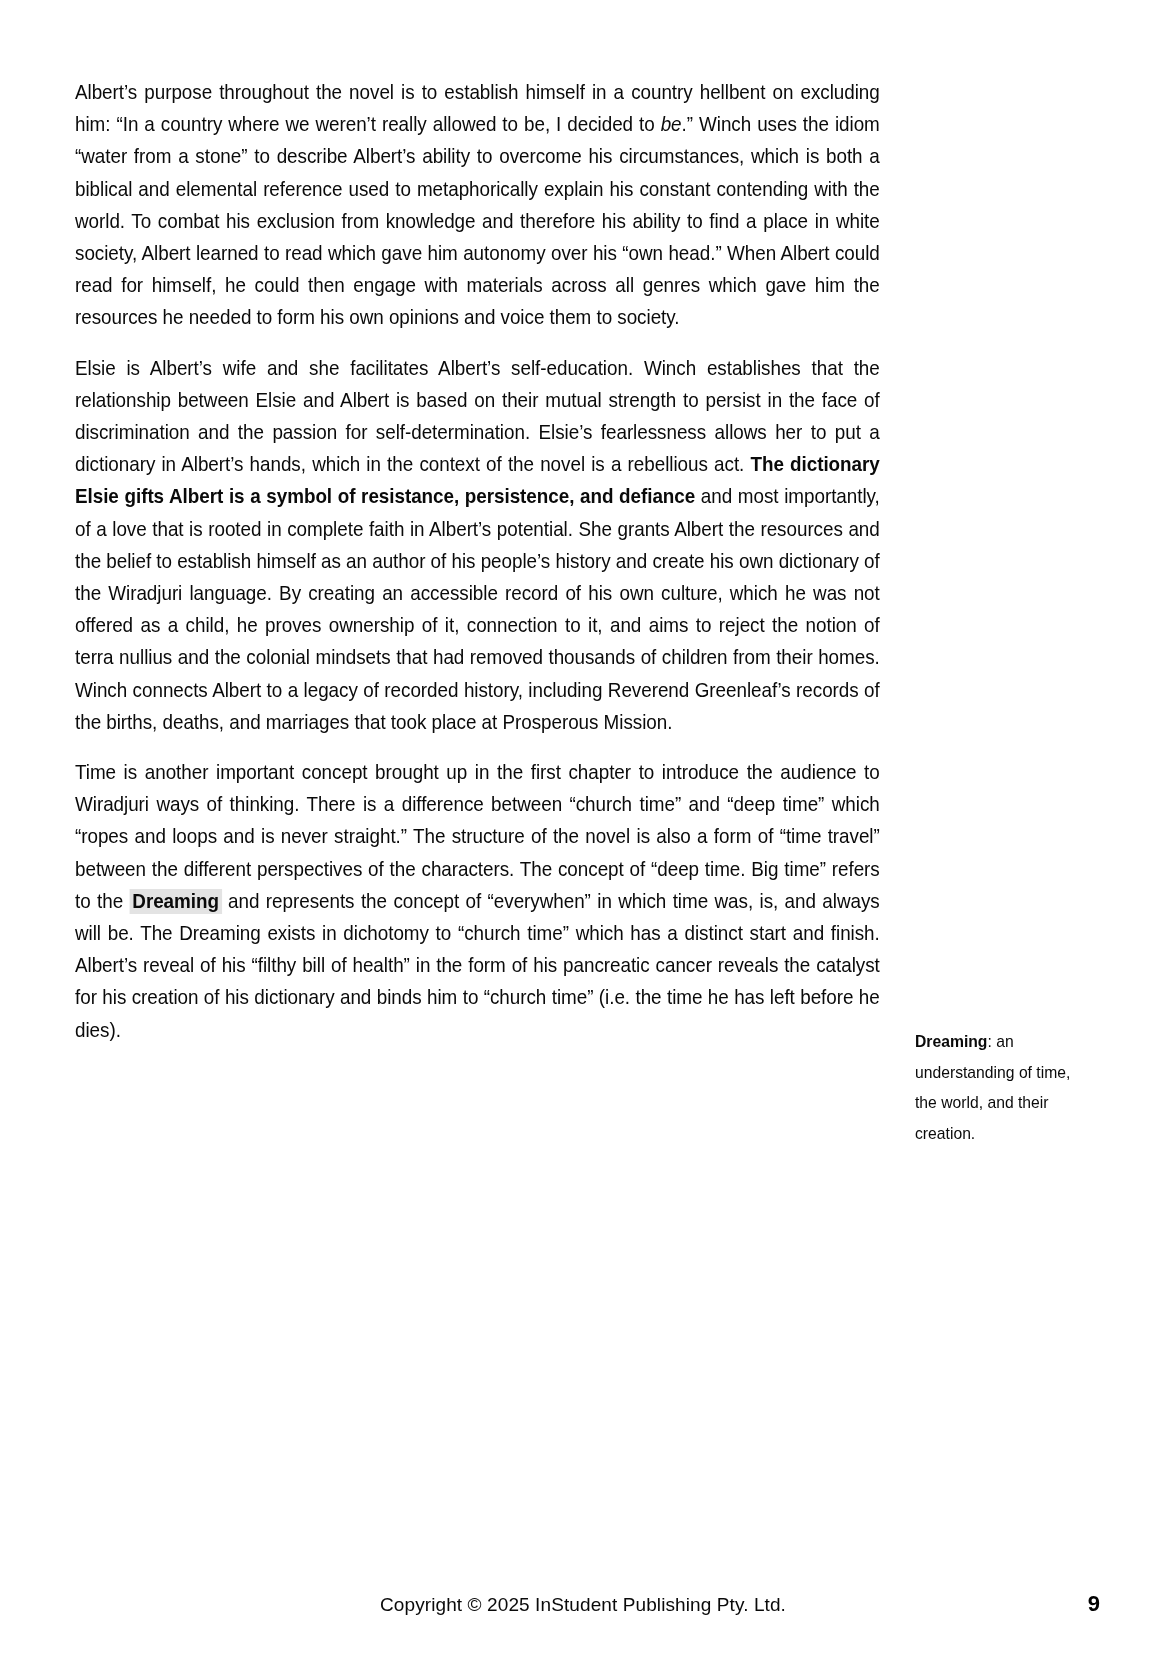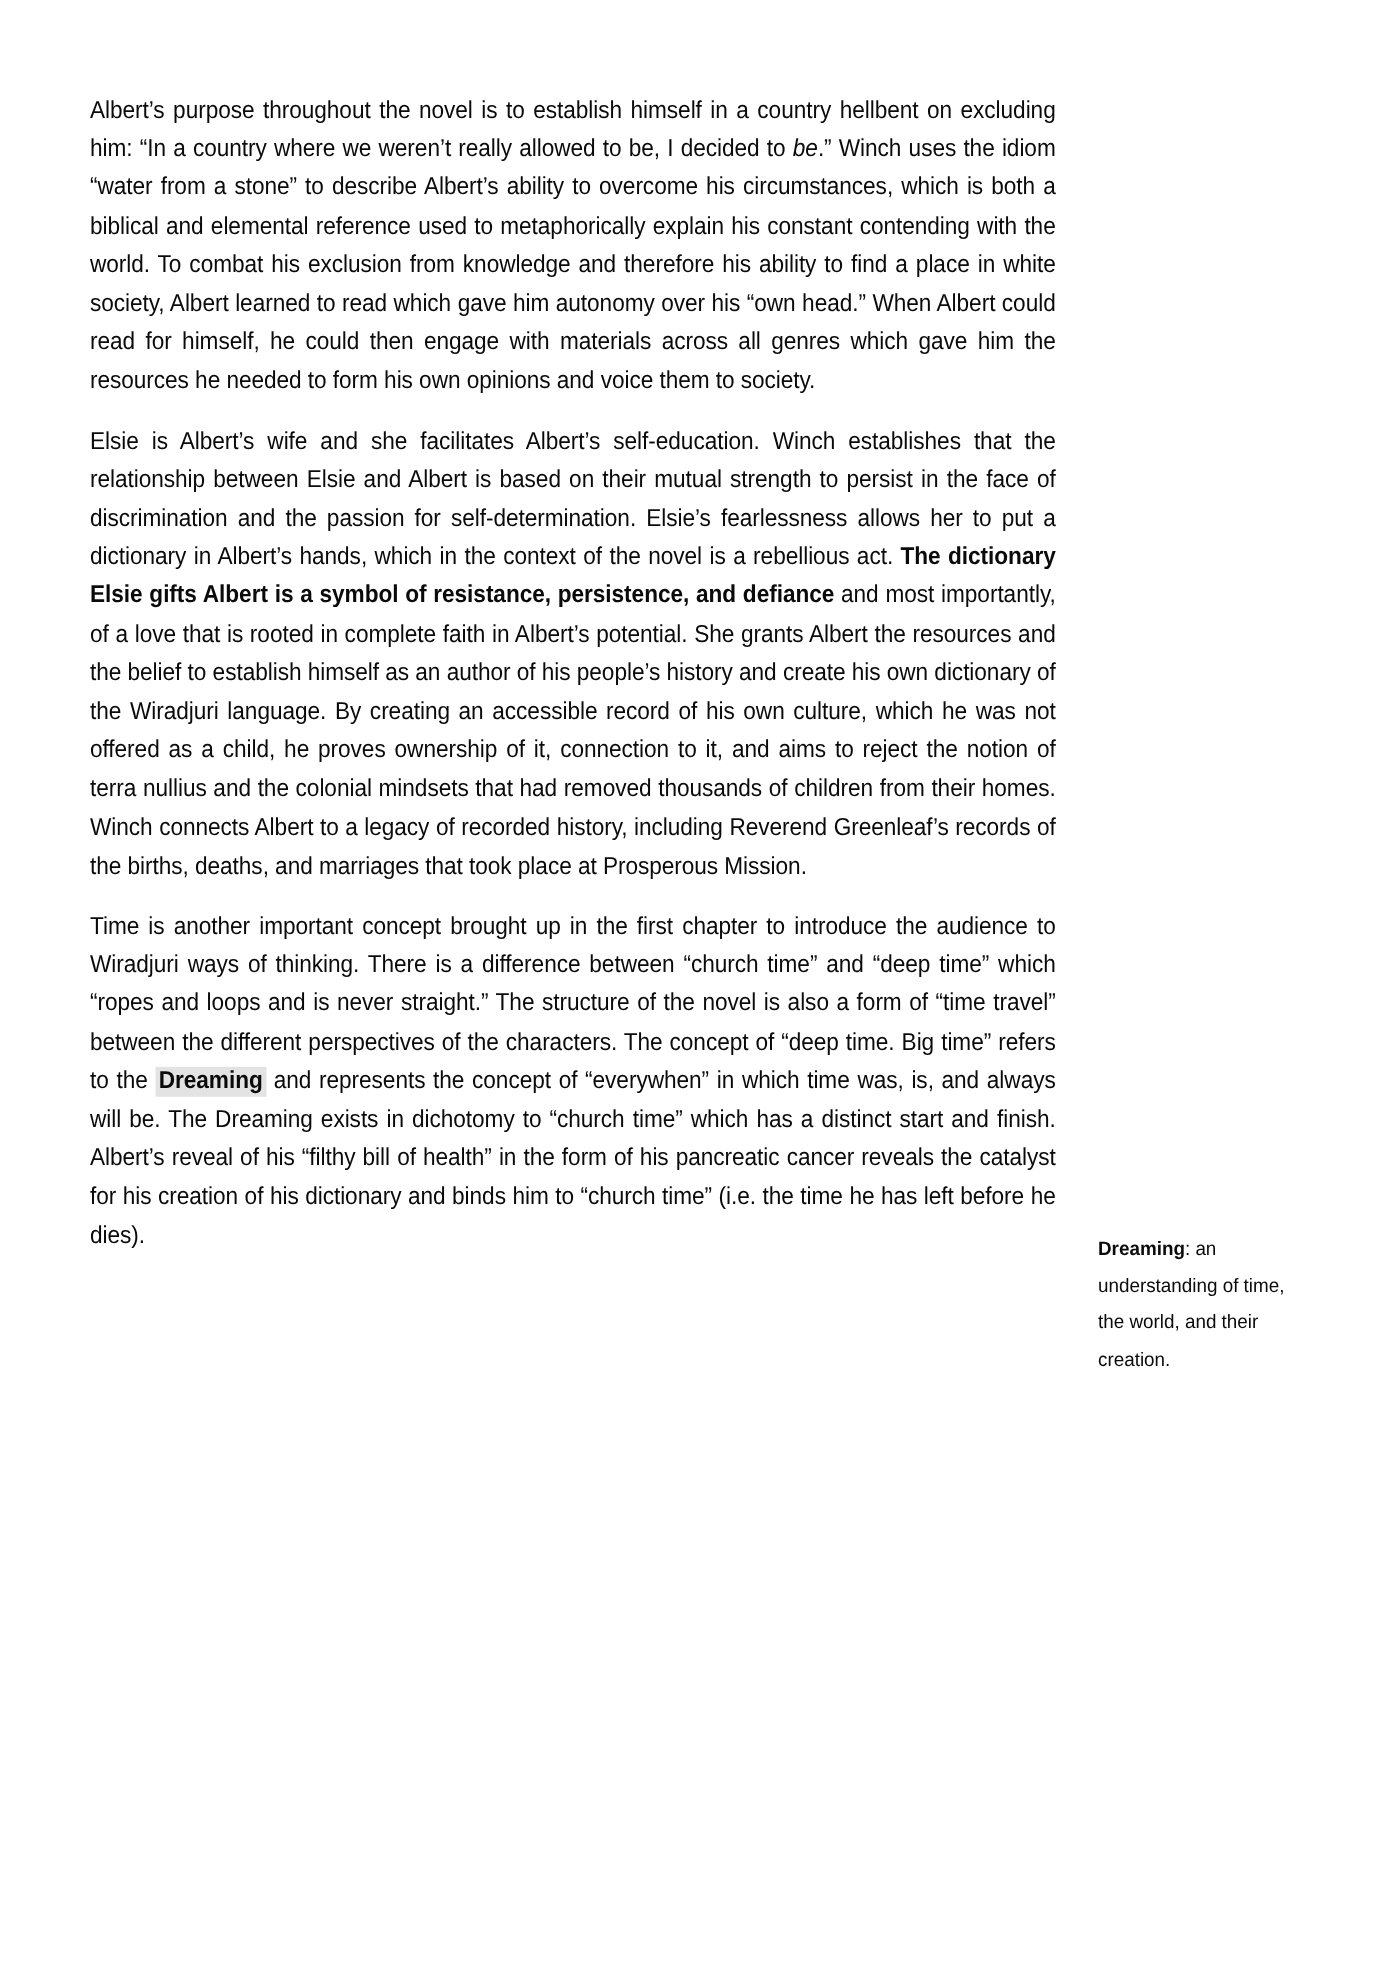--- a/index.html
+++ b/index.html
@@ -113,14 +113,18 @@
     <p class="para"><span>Albert’s purpose throughout the novel is to establish himself in a country hellbent on excluding him: “In a country where we weren’t really allowed to be, I decided to </span><span class="it">be</span><span>.” Winch uses the idiom “water from a stone” to describe Albert’s ability to overcome his circumstances, which is both a biblical and elemental reference used to metaphorically explain his constant contending with the world.  To combat his exclusion from knowledge and therefore his ability to find a place in white society, Albert learned to read which gave him autonomy over his “own head.” When Albert could read for himself, he could then engage with materials across all genres which gave him the resources he needed to form his own opinions and voice them to society.</span></p>
 
     <p class="para"><span>Elsie is Albert’s wife and she facilitates Albert’s self-education.   Winch establishes that the relationship between Elsie and Albert is based on their mutual strength to persist in the face of discrimination and the passion for self-determination.  Elsie’s fearlessness allows her to put a dictionary in Albert’s hands, which in the context of the novel is a rebellious act.  </span><span class="bd">The dictionary Elsie gifts Albert is a symbol of resistance, persistence, and defiance</span><span> and most importantly, of a love that is rooted in complete faith in Albert’s potential.  She grants Albert the resources and the belief to establish himself as an author of his people’s history and create his own dictionary of the Wiradjuri language. By creating an accessible record of his own culture, which he was not offered as a child, he proves ownership of it, connection to it, and aims to reject the notion of terra nullius and the colonial mindsets that had removed thousands of children from their homes.  Winch connects Albert to a legacy of recorded history, including Reverend Greenleaf’s records of the births, deaths, and marriages that took place at Prosperous Mission.</span></p>
 
     <p class="para"><span>Time is another important concept brought up in the first chapter to introduce the audience to Wiradjuri ways of thinking.  There is a difference between “church time” and “deep time” which “ropes and loops and is never straight.”  The structure of the novel is also a form of “time travel” between the different perspectives of the characters. The concept of “deep time. Big time” refers to the </span><span class="hl">Dreaming</span><span> and represents the concept of “everywhen” in which time was, is, and always will be.  The Dreaming exists in dichotomy to “church time” which has a distinct start and finish.  Albert’s reveal of his “filthy bill of health” in the form of his pancreatic cancer reveals the catalyst for his creation of his dictionary and binds him to “church time” (i.e. the time he has left before he dies).</span></p>
 
   </div>
 
   <div class="margin-note"><span class="term">Dreaming</span><span>: an understanding of time, the world, and their creation.</span></div>
 
+  <div class="footer">
+    <div class="copyright">Copyright © 2025 InStudent Publishing Pty. Ltd.</div>
+    <div class="page-number">9</div>
+  </div>
 
 </div>
 
 </body></html>

